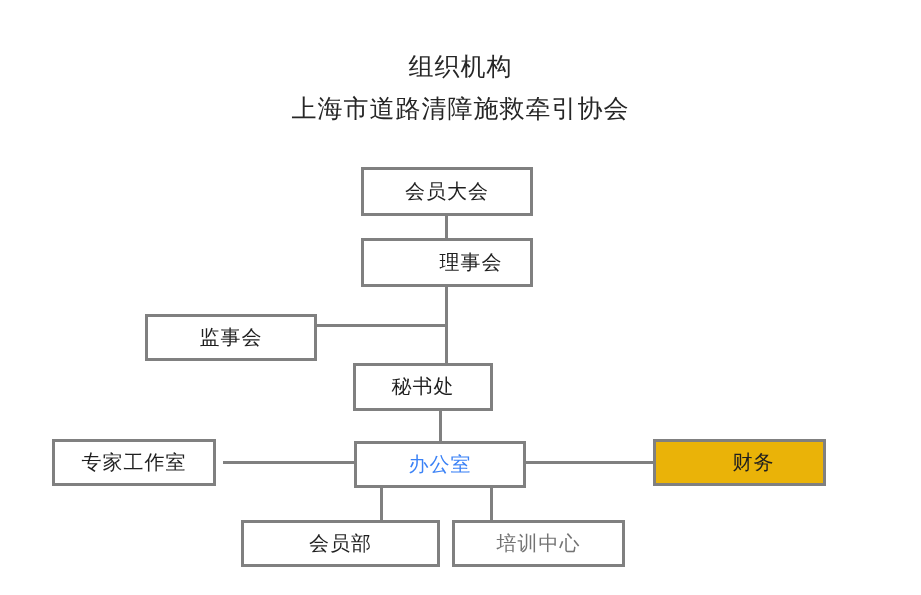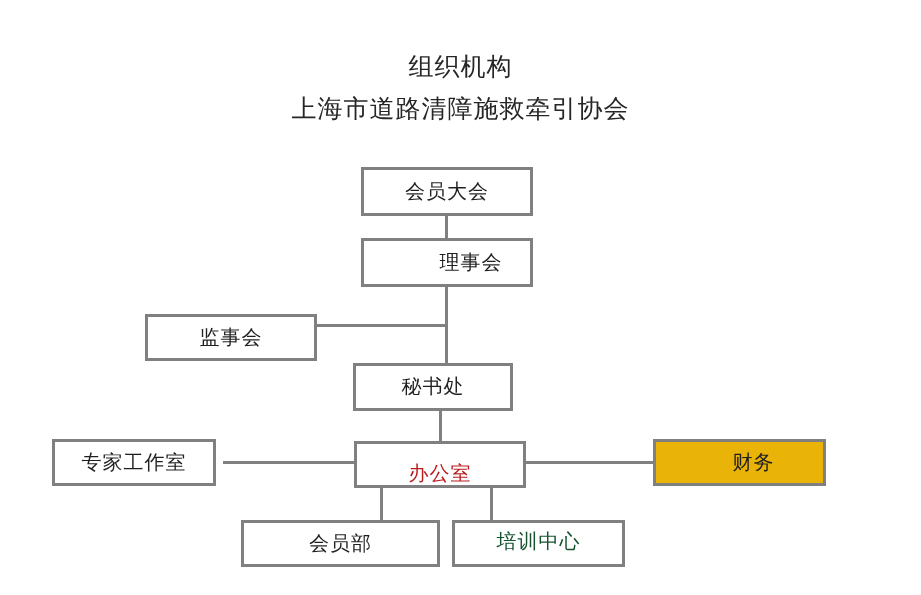--- a/index.html
+++ b/index.html
@@ -81,33 +81,33 @@
   <div id="node-layer">
       <div class="node" style="left: 361px; top: 159px; width: 172px; height: 49px; border-color: rgb(128, 128, 128); background: rgb(255, 255, 255); color: rgb(31, 31, 31); margin-top: 8px;">
         <span class="node-label">会员大会</span>
       </div>
       <div class="node" style="left: 361px; top: 238px; width: 172px; height: 49px; border-color: rgb(128, 128, 128); background: rgb(255, 255, 255); color: rgb(31, 31, 31); padding-left: 48px;">
         <span class="node-label">理事会</span>
       </div>
       <div class="node" style="left: 145px; top: 302px; width: 172px; height: 47px; border-color: rgb(128, 128, 128); background: rgb(255, 255, 255); color: rgb(31, 31, 31); margin-top: 12px;">
         <span class="node-label">监事会</span>
       </div>
-      <div class="node" style="left: 353px; top: 363px; width: 160px; height: 48px; border-color: rgb(128, 128, 128); background: rgb(255, 255, 255); color: rgb(31, 31, 31);">
+      <div class="node" style="left: 353px; top: 363px; width: 140px; height: 48px; border-color: rgb(128, 128, 128); background: rgb(255, 255, 255); color: rgb(31, 31, 31);">
         <span class="node-label">秘书处</span>
       </div>
-      <div class="node" style="left: 354px; top: 441px; width: 172px; height: 47px; border-color: rgb(128, 128, 128); background: rgb(255, 255, 255); color: #b91c1c; align-items: flex-end;">
+      <div class="node" style="left: 354px; top: 441px; width: 172px; height: 47px; border-color: rgb(128, 128, 128); background: rgb(255, 255, 255); color: #3b82f6;">
         <span class="node-label">办公室</span>
       </div>
       <div class="node" style="left: 52px; top: 439px; width: 164px; height: 47px; border-color: rgb(128, 128, 128); background: rgb(255, 255, 255); color: rgb(31, 31, 31);">
         <span class="node-label">专家工作室</span>
       </div>
       <div class="node" style="left: 653px; top: 439px; width: 173px; height: 47px; border-color: rgb(128, 128, 128); background: #eab308; color: rgb(31, 31, 31); padding-left: 28px;">
         <span class="node-label">财务</span>
       </div>
       <div class="node" style="left: 241px; top: 520px; width: 199px; height: 47px; border-color: rgb(128, 128, 128); background: rgb(255, 255, 255); color: rgb(31, 31, 31);">
         <span class="node-label">会员部</span>
       </div>
-      <div class="node" style="left: 452px; top: 520px; width: 173px; height: 47px; border-color: rgb(128, 128, 128); background: rgb(255, 255, 255); color: #14532d; font-family: Liberation Mono, monospace;">
+      <div class="node" style="left: 452px; top: 520px; width: 173px; height: 47px; border-color: rgb(128, 128, 128); background: rgb(255, 255, 255); color: #737373;">
         <span class="node-label">培训中心</span>
       </div>
     </div>
 
 </div>
 
 </body></html>

